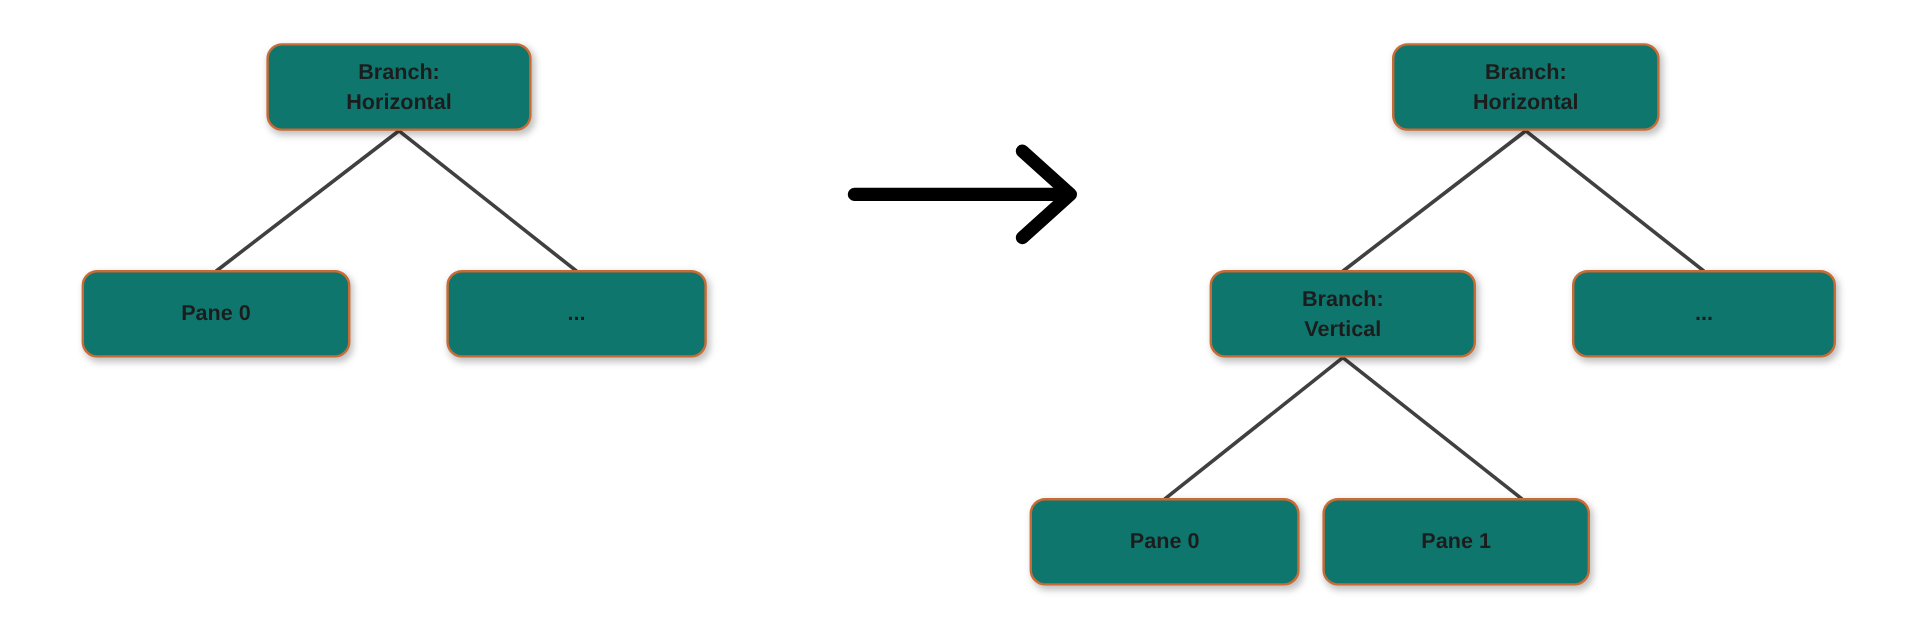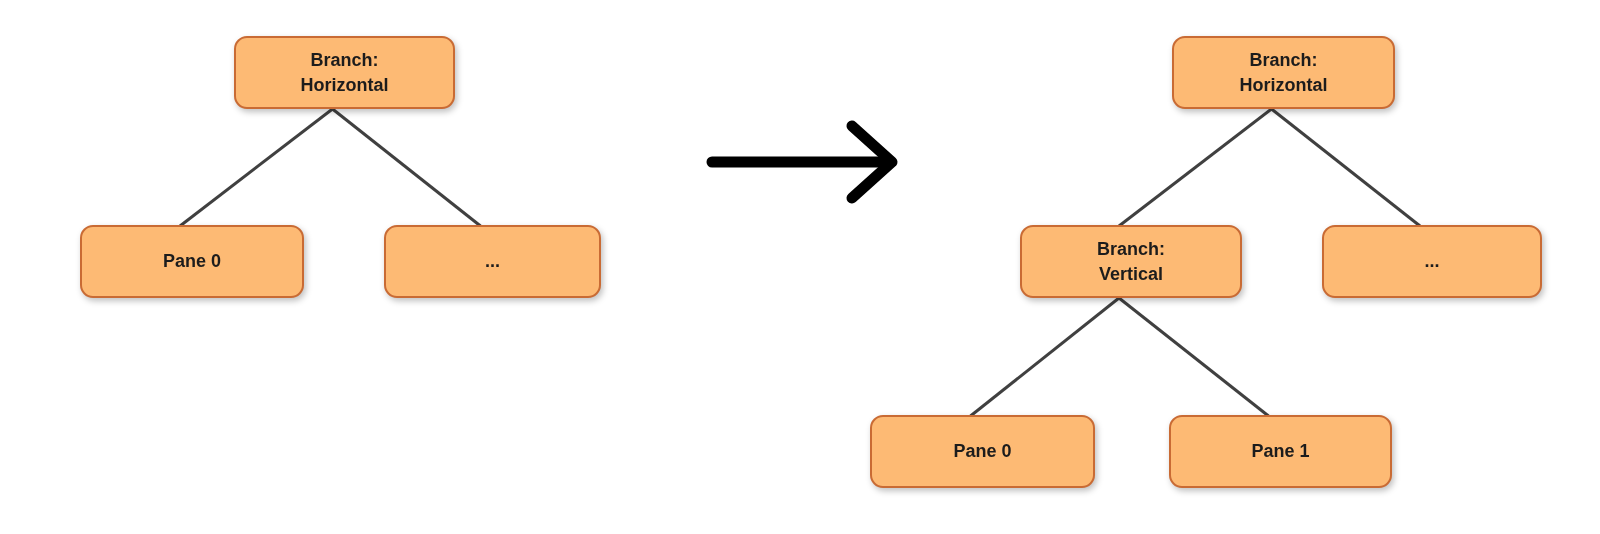--- a/index.html
+++ b/index.html
@@ -30,45 +30,44 @@
   .arrow-stroke {
     stroke: #000000;
     stroke-width: 11;
     stroke-linecap: round;
     stroke-linejoin: round;
     fill: none;
   }
   .node {
     position: absolute;
     box-sizing: border-box;
-    background: #fdba74;
+    background: #0f766e;
     border: 2px solid #C96B34;
     border-radius: 13px;
     box-shadow: 2px 3px 6px rgba(0,0,0,0.25);
     display: flex;
     align-items: center;
     justify-content: center;
     text-align: center;
     color: #1C1C1C;
     font-weight: bold;
     font-size: 18px;
     line-height: 25px;
     white-space: pre-line;
-    margin-left: 12px;
   }
   
   .n-before-root      { left: 222px;  top: 36px;  width: 221px; height: 73px; }
   .n-before-pane0     { left: 68px;   top: 225px; width: 224px; height: 73px; }
   .n-before-ellipsis  { left: 372px;  top: 225px; width: 217px; height: 73px; }
   
   .n-after-root       { left: 1160px; top: 36px;  width: 223px; height: 73px; }
   .n-after-branchv    { left: 1008px; top: 225px; width: 222px; height: 73px; }
   .n-after-ellipsis   { left: 1310px; top: 225px; width: 220px; height: 73px; }
   .n-after-pane0      { left: 858px;  top: 415px; width: 225px; height: 73px; }
-  .n-after-pane1      { left: 1157px; top: 415px; width: 223px; height: 73px; }
+  .n-after-pane1      { left: 1102px; top: 415px; width: 223px; height: 73px; }
 </style>
 </head>
 <body>
 
 <div class="canvas">
 
   <svg class="edges-svg" viewBox="0 0 1600 534" aria-hidden="true">
 
     <line class="edge" x1="332.5" y1="109" x2="180" y2="226"></line>
     <line class="edge" x1="332.5" y1="109" x2="480.5" y2="226"></line>

